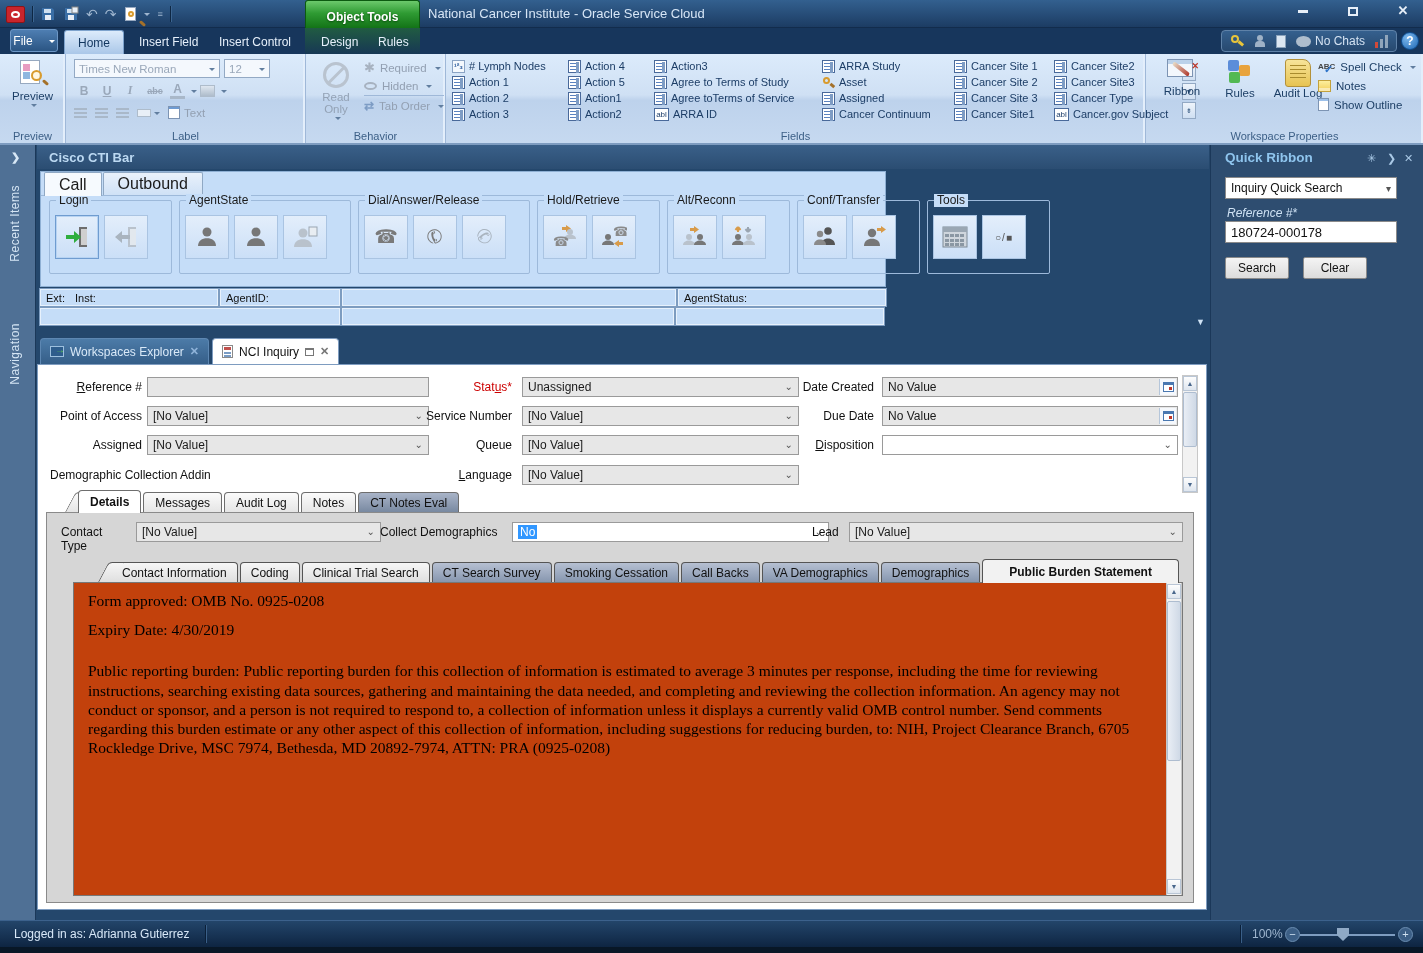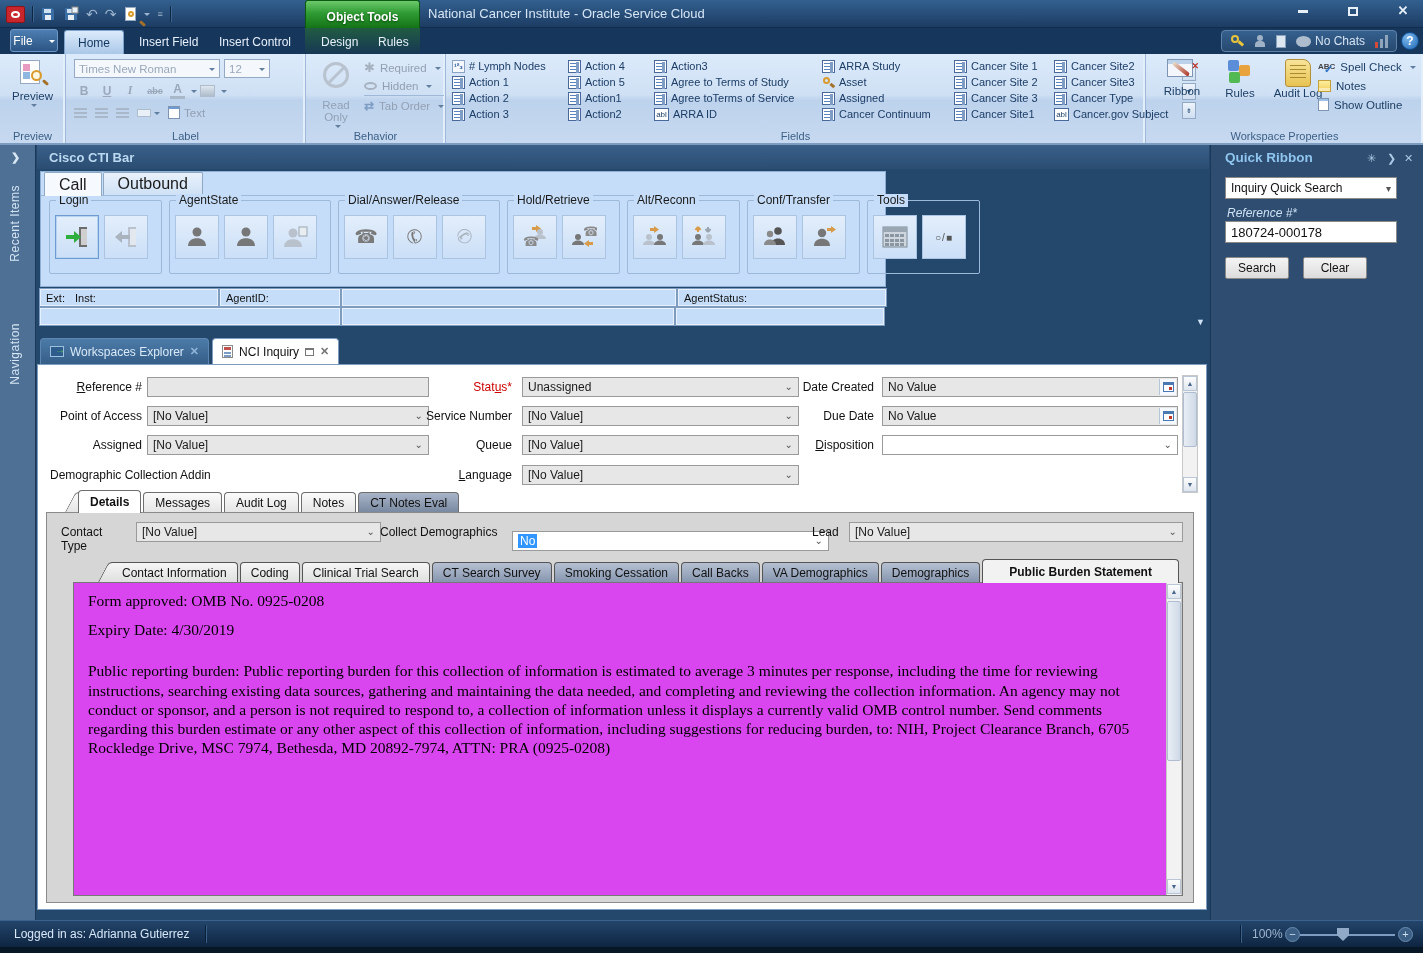--- a/index.html
+++ b/index.html
@@ -140,21 +140,21 @@
   
   .cti-header{position:absolute;left:0;top:0;width:100%;height:24px;
     background:linear-gradient(#3a6089,#2b4d72);display:flex;align-items:center;}
   .cti-title{margin-left:12px;font-size:13px;font-weight:bold;color:#bcd9f2;}
   .cti-panel{position:absolute;left:3px;top:26px;width:846px;height:116px;background:#c5ddf8;border:1px solid #8fb0d4;}
   .cti-tabs{position:absolute;left:0;top:0;height:23px;display:flex;padding-left:3px;}
   .ctab{height:23px;padding:0 14px;font-size:16px;color:#1a1a1a;display:flex;align-items:center;
     border:1px solid #8fa8c4;border-bottom:none;background:linear-gradient(#e9f1fb,#cfe1f6);border-radius:2px 2px 0 0;margin-right:1px;}
   .ctab.sel{background:#f6fafe;font-weight:normal;height:24px;z-index:2;}
   .cti-toolbar{position:absolute;left:0;top:23px;width:100%;height:93px;border-top:1px solid #9db9da;display:flex;padding:4px 6px 0 8px;}
-  .cgroup{position:relative;border:1px solid #9db9da;border-radius:2px;height:74px;margin-right:7px;padding:14px 13px 0 5px;display:flex;gap:5px;}
+  .cgroup{position:relative;border:1px solid #9db9da;border-radius:2px;height:74px;margin-right:7px;padding:14px 23px 0 5px;display:flex;gap:5px;}
   .cglabel{position:absolute;left:6px;top:-7px;background:#c5ddf8;padding:0 3px;font-size:12px;color:#1a1a1a;line-height:13px;}
   .cbtn{width:44px;height:44px;border:1px solid #aac4e2;background:linear-gradient(#e3eefb,#cbdff7);
     display:flex;align-items:center;justify-content:center;}
   .cbtn.on{border:1px solid #6f9cd0;box-shadow:0 0 0 1px #b7d3f2 inset;}
   .cti-rows{position:absolute;left:3px;top:144px;width:846px;}
   .crow{display:flex;gap:2px;margin-bottom:2px;}
   .ccell{height:17px;background:#c5ddf8;border:1px solid #e7f1fc;outline:1px solid #7d9cc0;
     font-size:11px;color:#111;display:flex;align-items:center;padding:0 5px;gap:18px;}
   .scroll-hint{position:absolute;right:4px;top:172px;color:#cfe3f5;font-size:9px;}
 
@@ -207,21 +207,21 @@
   .dpanel{position:absolute;left:8px;top:147px;width:1148px;height:391px;background:#d6d6d6;border:1px solid #8a8a8a;}
 
   
   .itabs{position:absolute;left:56px;top:46px;display:flex;align-items:flex-end;height:24px;}
   .itab{height:21px;padding:0 10px;font-size:12px;color:#111;display:flex;align-items:center;
     border:1px solid #555;border-bottom:none;border-radius:4px 4px 0 0;background:linear-gradient(#f6f6f6,#dedede);margin-right:2px;}
   .itab.dark{background:linear-gradient(#b6c0d2,#8494ad);}
   .itab.sel{height:24px;background:#f2f2f2;font-weight:bold;z-index:3;}
   .islant{width:16px;height:21px;border-top:1px solid #555;border-left:1px solid #555;transform:skewX(-28deg);
     border-radius:4px 0 0 0;background:linear-gradient(#f6f6f6,#dedede);margin-right:-8px;}
-  .icontent{position:absolute;left:26px;top:69px;width:1110px;height:314px;background:#d946ef;border:1px solid #777;}
+  .icontent{position:absolute;left:26px;top:69px;width:1110px;height:314px;background:#c2410c;border:1px solid #777;}
   .burden{position:absolute;left:14px;top:8px;width:1064px;font-family:"Liberation Serif",serif;
     font-size:15.5px;color:#000;line-height:1.24;}
   .burden p{margin:0 0 10px 0;}
   .burden .para{margin-top:22px;}
 
   
   .qs-title{position:absolute;left:14px;top:5px;font-size:13.5px;font-weight:bold;color:#8fc5ee;}
   .qs-hico{position:absolute;top:7px;color:#aac9e6;font-size:11px;}
   .qs-dd{position:absolute;left:14px;top:32px;width:172px;height:22px;background:#fff;border:1px solid #8a8a8a;
     font-size:12px;color:#111;display:flex;align-items:center;padding:0 5px;}
@@ -372,21 +372,21 @@
           <span class="texticon"></span>
           <span>Text</span>
         </span>
       </div>
       <div class="glabel">Label</div>
     </div>
 
     <div class="rgroup" style="width:140px;">
       <div class="bigbtn dis" style="margin:8px 0 0 8px;width:44px;float:left;">
         <span class="ro-ico"></span>
-        <span style="margin-top:11px;white-space:pre-line;text-align:center;">Read Only</span>
+        <span style="margin-top:3px;white-space:pre-line;text-align:center;">Read Only</span>
           <span class="dn"></span>
       </div>
       <div class="abs" style="left:58px;top:4px;">
         <div class="bh-row">
           <span class="gear-g">✱</span>
           <span>Required</span>
             <span class="dn"></span>
           </div>
         <div class="bh-row" style="border-bottom:1px solid #9fb8d8;">
           <span class="eye-g"></span>
@@ -844,21 +844,21 @@
           <div class="dtab dark">CT Notes Eval</div>
         </div>
 
         <div class="dpanel">
           <div class="lbl" style="left:14px;top:12px;width:70px;text-align:left;">Contact Type</div>
           <div class="fld" style="left:89px;top:9px;width:245px;background:#e7e7e7;">
             <span>[No Value]</span>
               <span class="dda">⌄</span>
             </div>
           <div class="lbl" style="left:333px;top:12px;width:130px;text-align:left;">Collect Demographics</div>
-          <div class="fld white" style="left:465px;top:18px;width:317px;">
+          <div class="fld white" style="left:465px;top:9px;width:317px;">
             <span style="background:#3197ff;color:#fff;padding:0 2px;">No</span>
               <span class="dda">⌄</span>
             </div>
           <div class="lbl" style="left:765px;top:12px;width:32px;text-align:left;">Lead</div>
           <div class="fld" style="left:802px;top:9px;width:334px;background:#e7e7e7;">
             <span>[No Value]</span>
               <span class="dda">⌄</span>
             </div>
 
           <div class="itabs">

